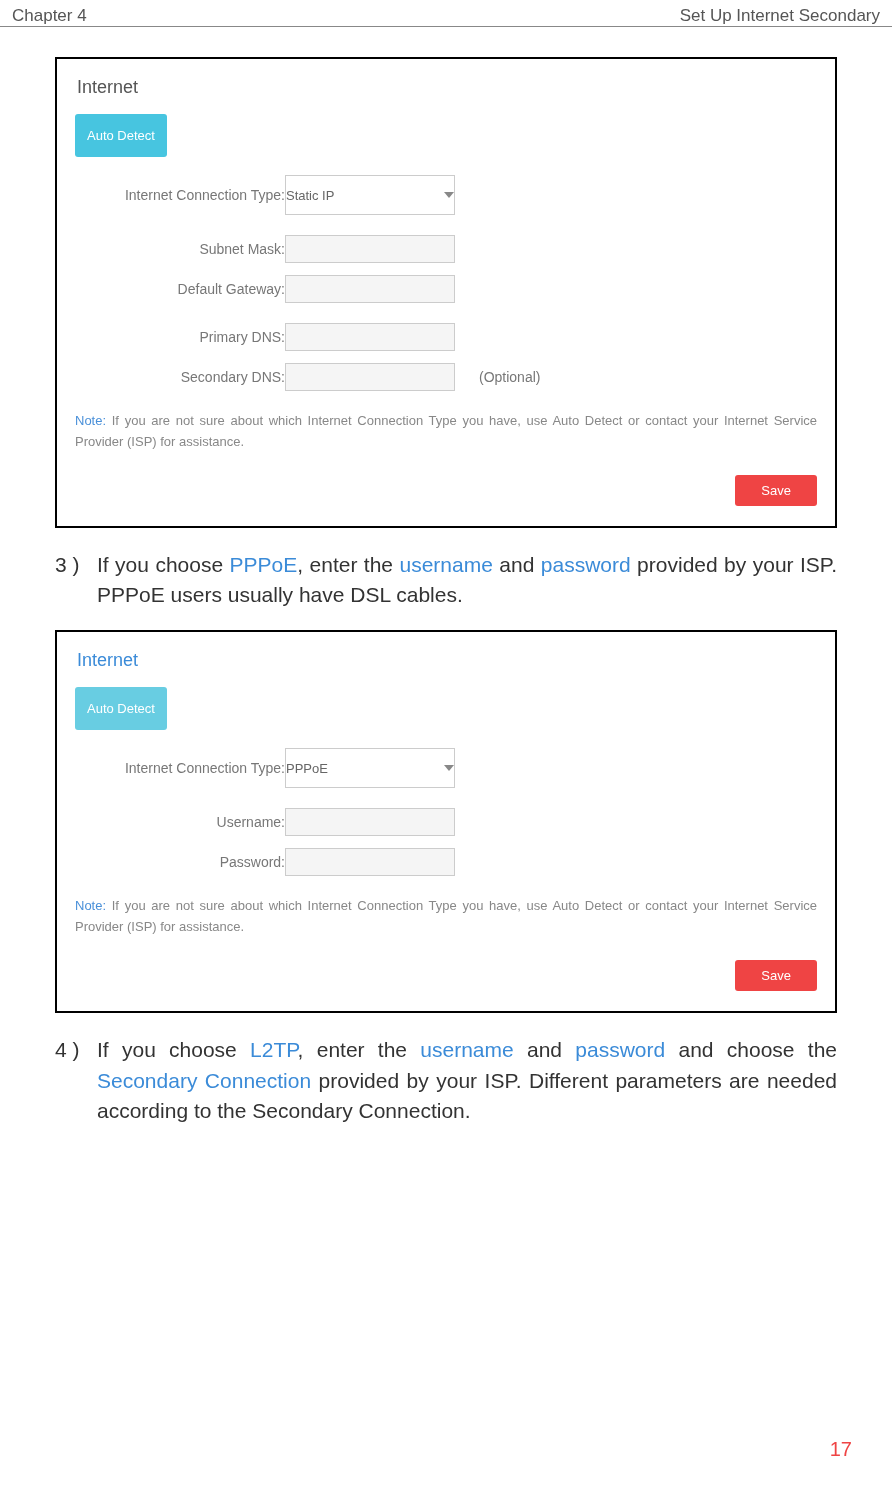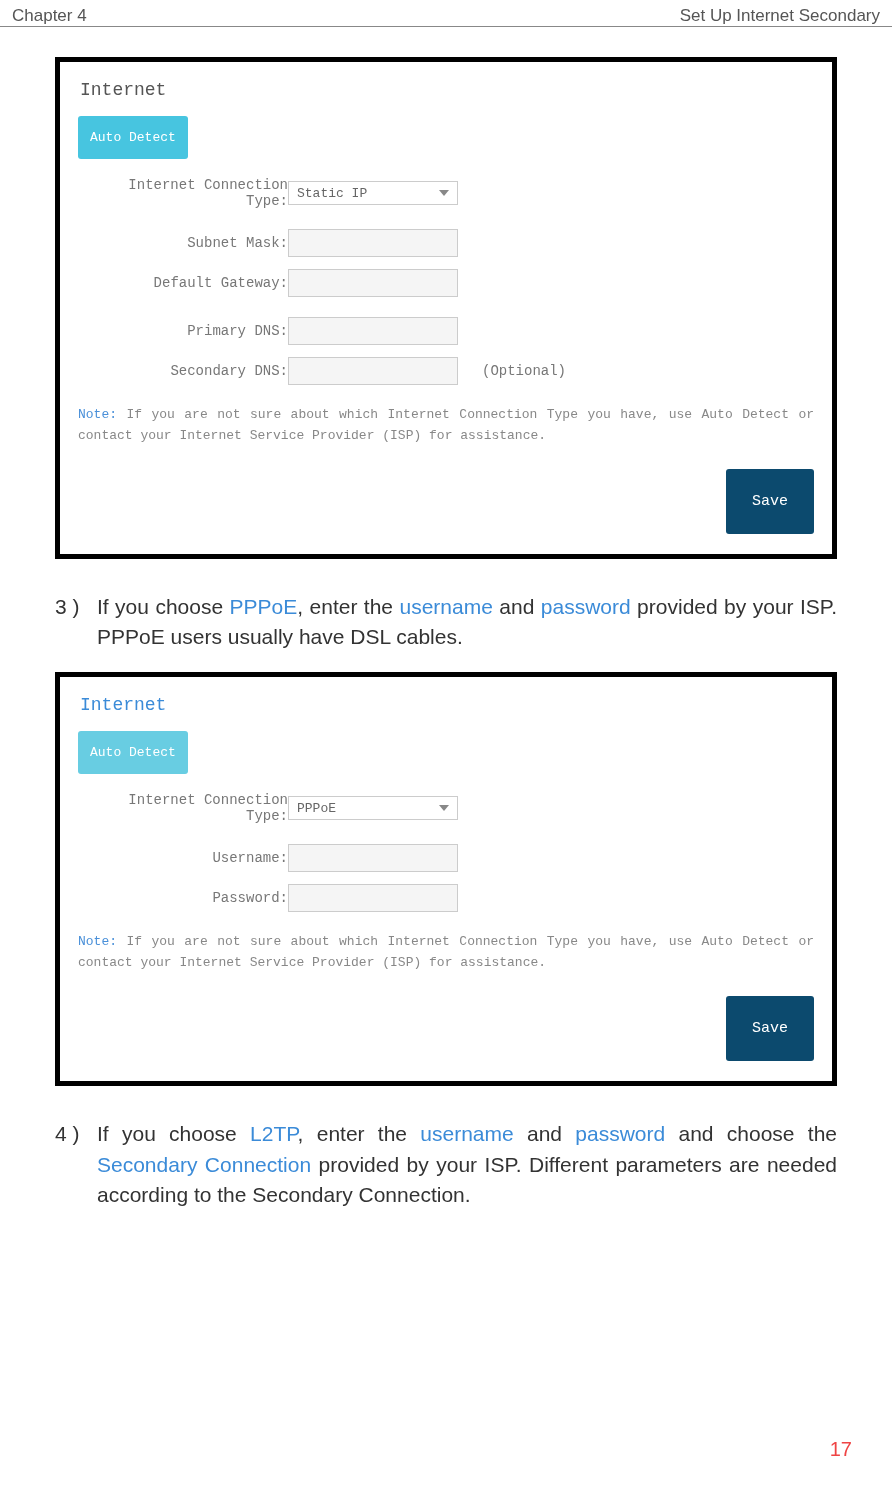--- a/index.html
+++ b/index.html
@@ -16,25 +16,24 @@
     justify-content: space-between;
     padding: 6px 12px 0 12px;
     border-bottom: 1px solid #888;
     font-size: 17px;
     color: #555;
   }
   .content {
     padding: 30px 55px 0 55px;
   }
   .panel {
-    border: 5px solid #000000;
+    border: 2px solid #000000;
     background: #fff;
-    margin-bottom: 33px;
+    margin-bottom: 22px;
     padding: 0;
-    font-family: Liberation Mono, monospace;
   }
   .panel-inner {
     padding: 12px 18px 20px 18px;
   }
   .panel-title {
     font-size: 18px;
     color: #555;
     padding: 6px 2px 10px 2px;
   }
   .panel-title.blue { color: #3b8bd8; }
@@ -56,24 +55,24 @@
     font-size: 14px;
     color: #777;
     text-align: right;
   }
   .form-row .label {
     width: 210px;
     flex-shrink: 0;
   }
   .select-box {
     width: 170px;
-    height: 24px;
+    height: 40px;
     border: 1px solid #ccc;
     background: #fff;
-    padding: 0 8px;
+    padding: 0 0;
     display: flex;
     align-items: center;
     justify-content: space-between;
     font-size: 13px;
     color: #666;
     position: relative;
   }
   .select-box .caret {
     width: 0; height: 0;
     border-left: 5px solid transparent;
@@ -98,24 +97,24 @@
     margin-top: 20px;
     text-align: justify;
   }
   .note-row .note-label { color: #4a90d9; }
   .save-row {
     text-align: right;
     margin-top: 22px;
   }
   .save-btn {
     display: inline-block;
-    background: #0c4a6e;
+    background: #ef4444;
     color: #fff;
-    font-size: 15px;
-    padding: 24px 26px;
+    font-size: 13px;
+    padding: 8px 26px;
     border-radius: 3px;
     cursor: pointer;
   }
   .step-para {
     font-size: 21px;
     color: #333;
     line-height: 1.45;
     margin: 10px 0 20px 0;
     display: flex;
     text-align: justify;

